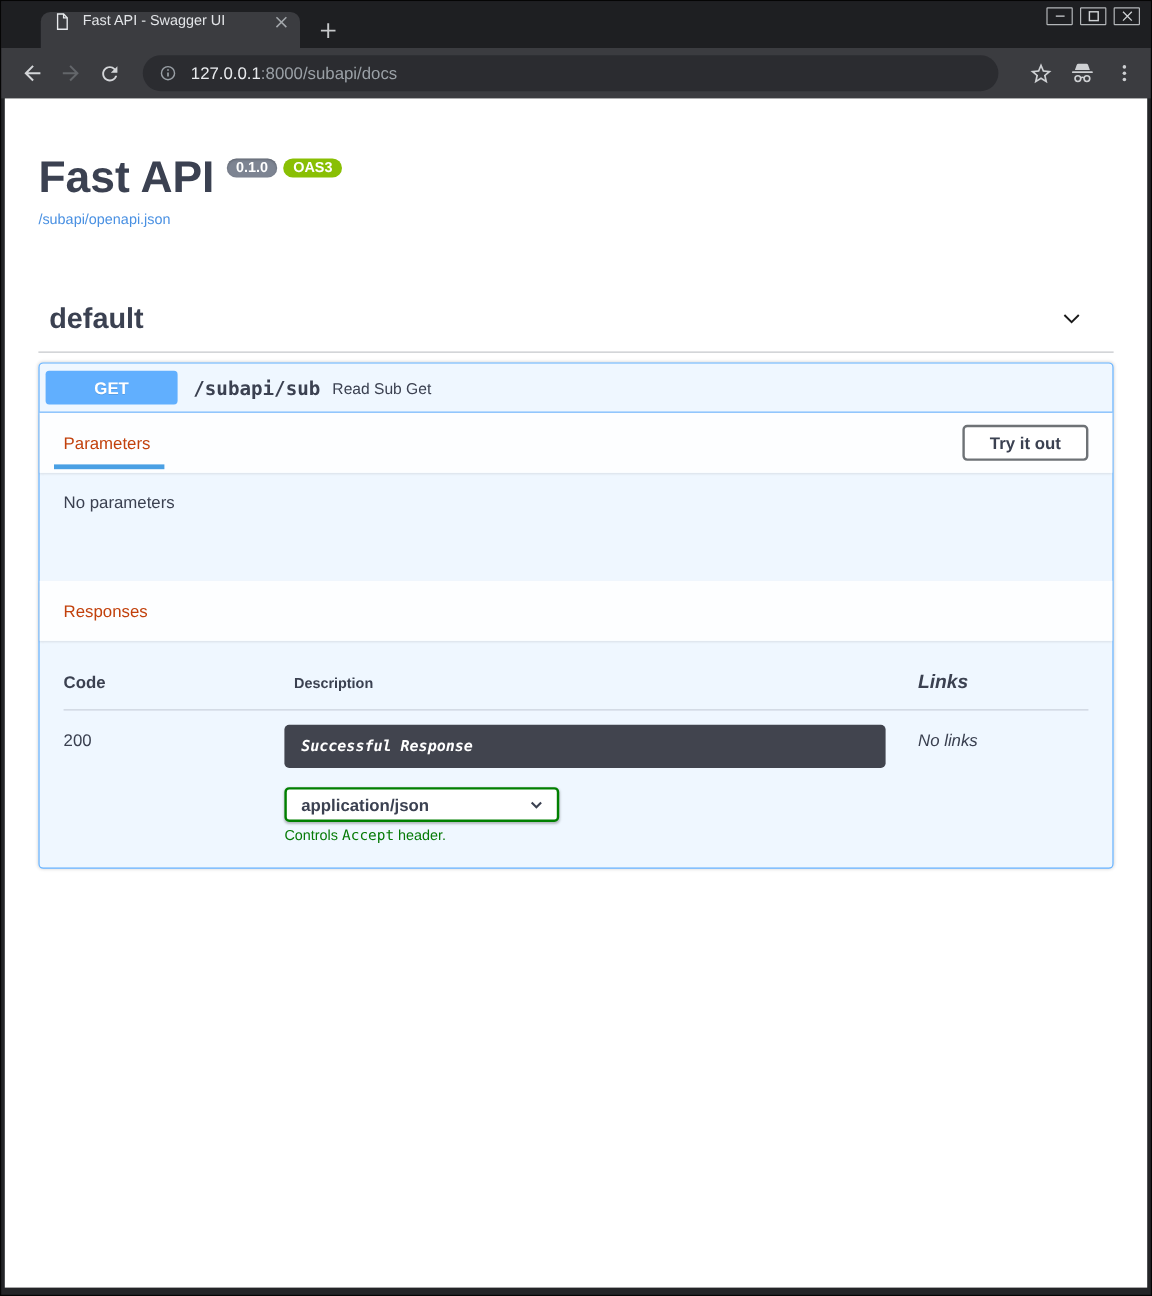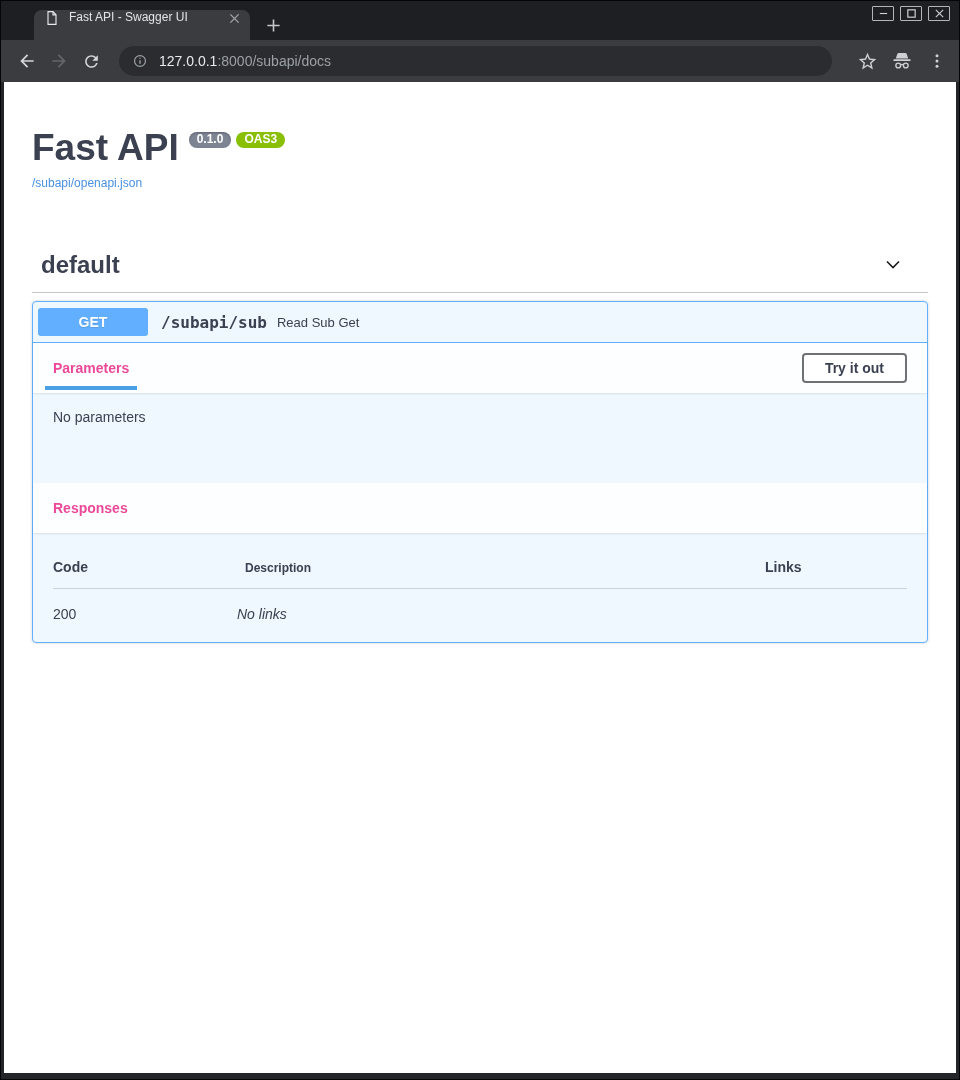--- a/index.html
+++ b/index.html
@@ -81,39 +81,39 @@
     width:110px; padding:6px 8px; text-align:center; background:#61affe; color:#fff;
     font-weight:bold; font-size:14px; border-radius:3px; text-shadow:0 1px 0 rgba(0,0,0,.1);
   }
   .op-path { margin:0 10px 0 13px; font-family:"DejaVu Sans Mono","Liberation Mono",monospace; font-weight:bold; font-size:16px; color:#3b4151; }
   .op-desc { font-size:13px; color:#3b4151; }
 
   .sec-header {
     height:50px; background:rgba(255,255,255,.85); box-shadow:0 1px 2px rgba(0,0,0,.1);
     display:flex; align-items:center; justify-content:space-between; padding:0 20px;
   }
-  .sec-title { font-size:14px; font-weight:bold; color:#ec4899; margin:0; }
+  .sec-title { font-size:14px; font-weight:normal; color:#c2410c; margin:0; }
   .param-tab { position:relative; height:100%; display:flex; align-items:center; }
   .tab-underline { position:absolute; left:-8px; bottom:3px; width:92px; height:4px; background:#4aa0e4; }
   .try-btn {
     border:2px solid #6e7276; border-radius:4px; background:#fff; color:#3b4151;
     font-weight:bold; font-size:14px; padding:5px 21px; font-family:inherit; cursor:pointer;
   }
 
   .params-body { height:90px; padding:16px 20px; font-size:14px; color:#3b4151; }
 
   .resp-body { padding:14px 20px 20px; }
   .resp-row { display:flex; }
   .col-code { width:184px; }
   .col-desc { flex:1; min-width:0; }
   .col-links { width:142px; }
   .thead { align-items:baseline; padding:12px 0 13px; border-bottom:1px solid rgba(59,65,81,.2); color:#3b4151;gap:8px; }
   .thead .col-code { font-size:14px; font-weight:bold; }
   .thead .col-desc { font-size:12px; font-weight:bold; }
-  .thead .col-links { font-size:14px; font-weight:bold; }
+  .thead .col-links { font-size:16px; font-weight:bold;font-style:italic; }
   .datarow { padding-top:12px; color:#3b4151; }
   .datarow .col-code { font-size:14px; padding-top:5px; }
   .datarow .col-links { font-size:14px; font-style:italic; padding-top:5px; }
 
   .resp-md {
     width:501px; max-width:100%; background:#41444e; border-radius:4px; padding:10px 14px;
     color:#fff; font-family:"DejaVu Sans Mono","Liberation Mono",monospace;
     font-style:italic; font-weight:bold; font-size:12.5px; line-height:16px;
   }
   .media-select {
@@ -271,20 +271,32 @@
 
           <div class="resp-body">
             <div class="resp-row thead">
               <div class="col-code">Code</div>
               <div class="col-desc">Description</div>
               <div class="col-links">Links</div>
             </div>
 
             <div class="resp-row datarow">
               <div class="col-code">200</div>
+              <div class="col-desc">
+                <div class="resp-md">Successful Response</div>
+                <div class="media-select">
+                  <span>application/json</span>
+                  <span class="select-chevron">
+                    <svg width="14" height="14" viewBox="0 0 16 16" fill="none" stroke="currentColor" stroke-width="2">
+                      <path d="M3.5 5.5L8 10l4.5-4.5"></path>
+                    </svg>
+                  </span>
+                </div>
+                <div class="accept-hint"><span>Controls </span><code>Accept</code><span> header.</span></div>
+              </div>
               <div class="col-links">No links</div>
             </div>
           </div>
 
         </div>
       </div>
 
     </div>
   </div>
 </div>

